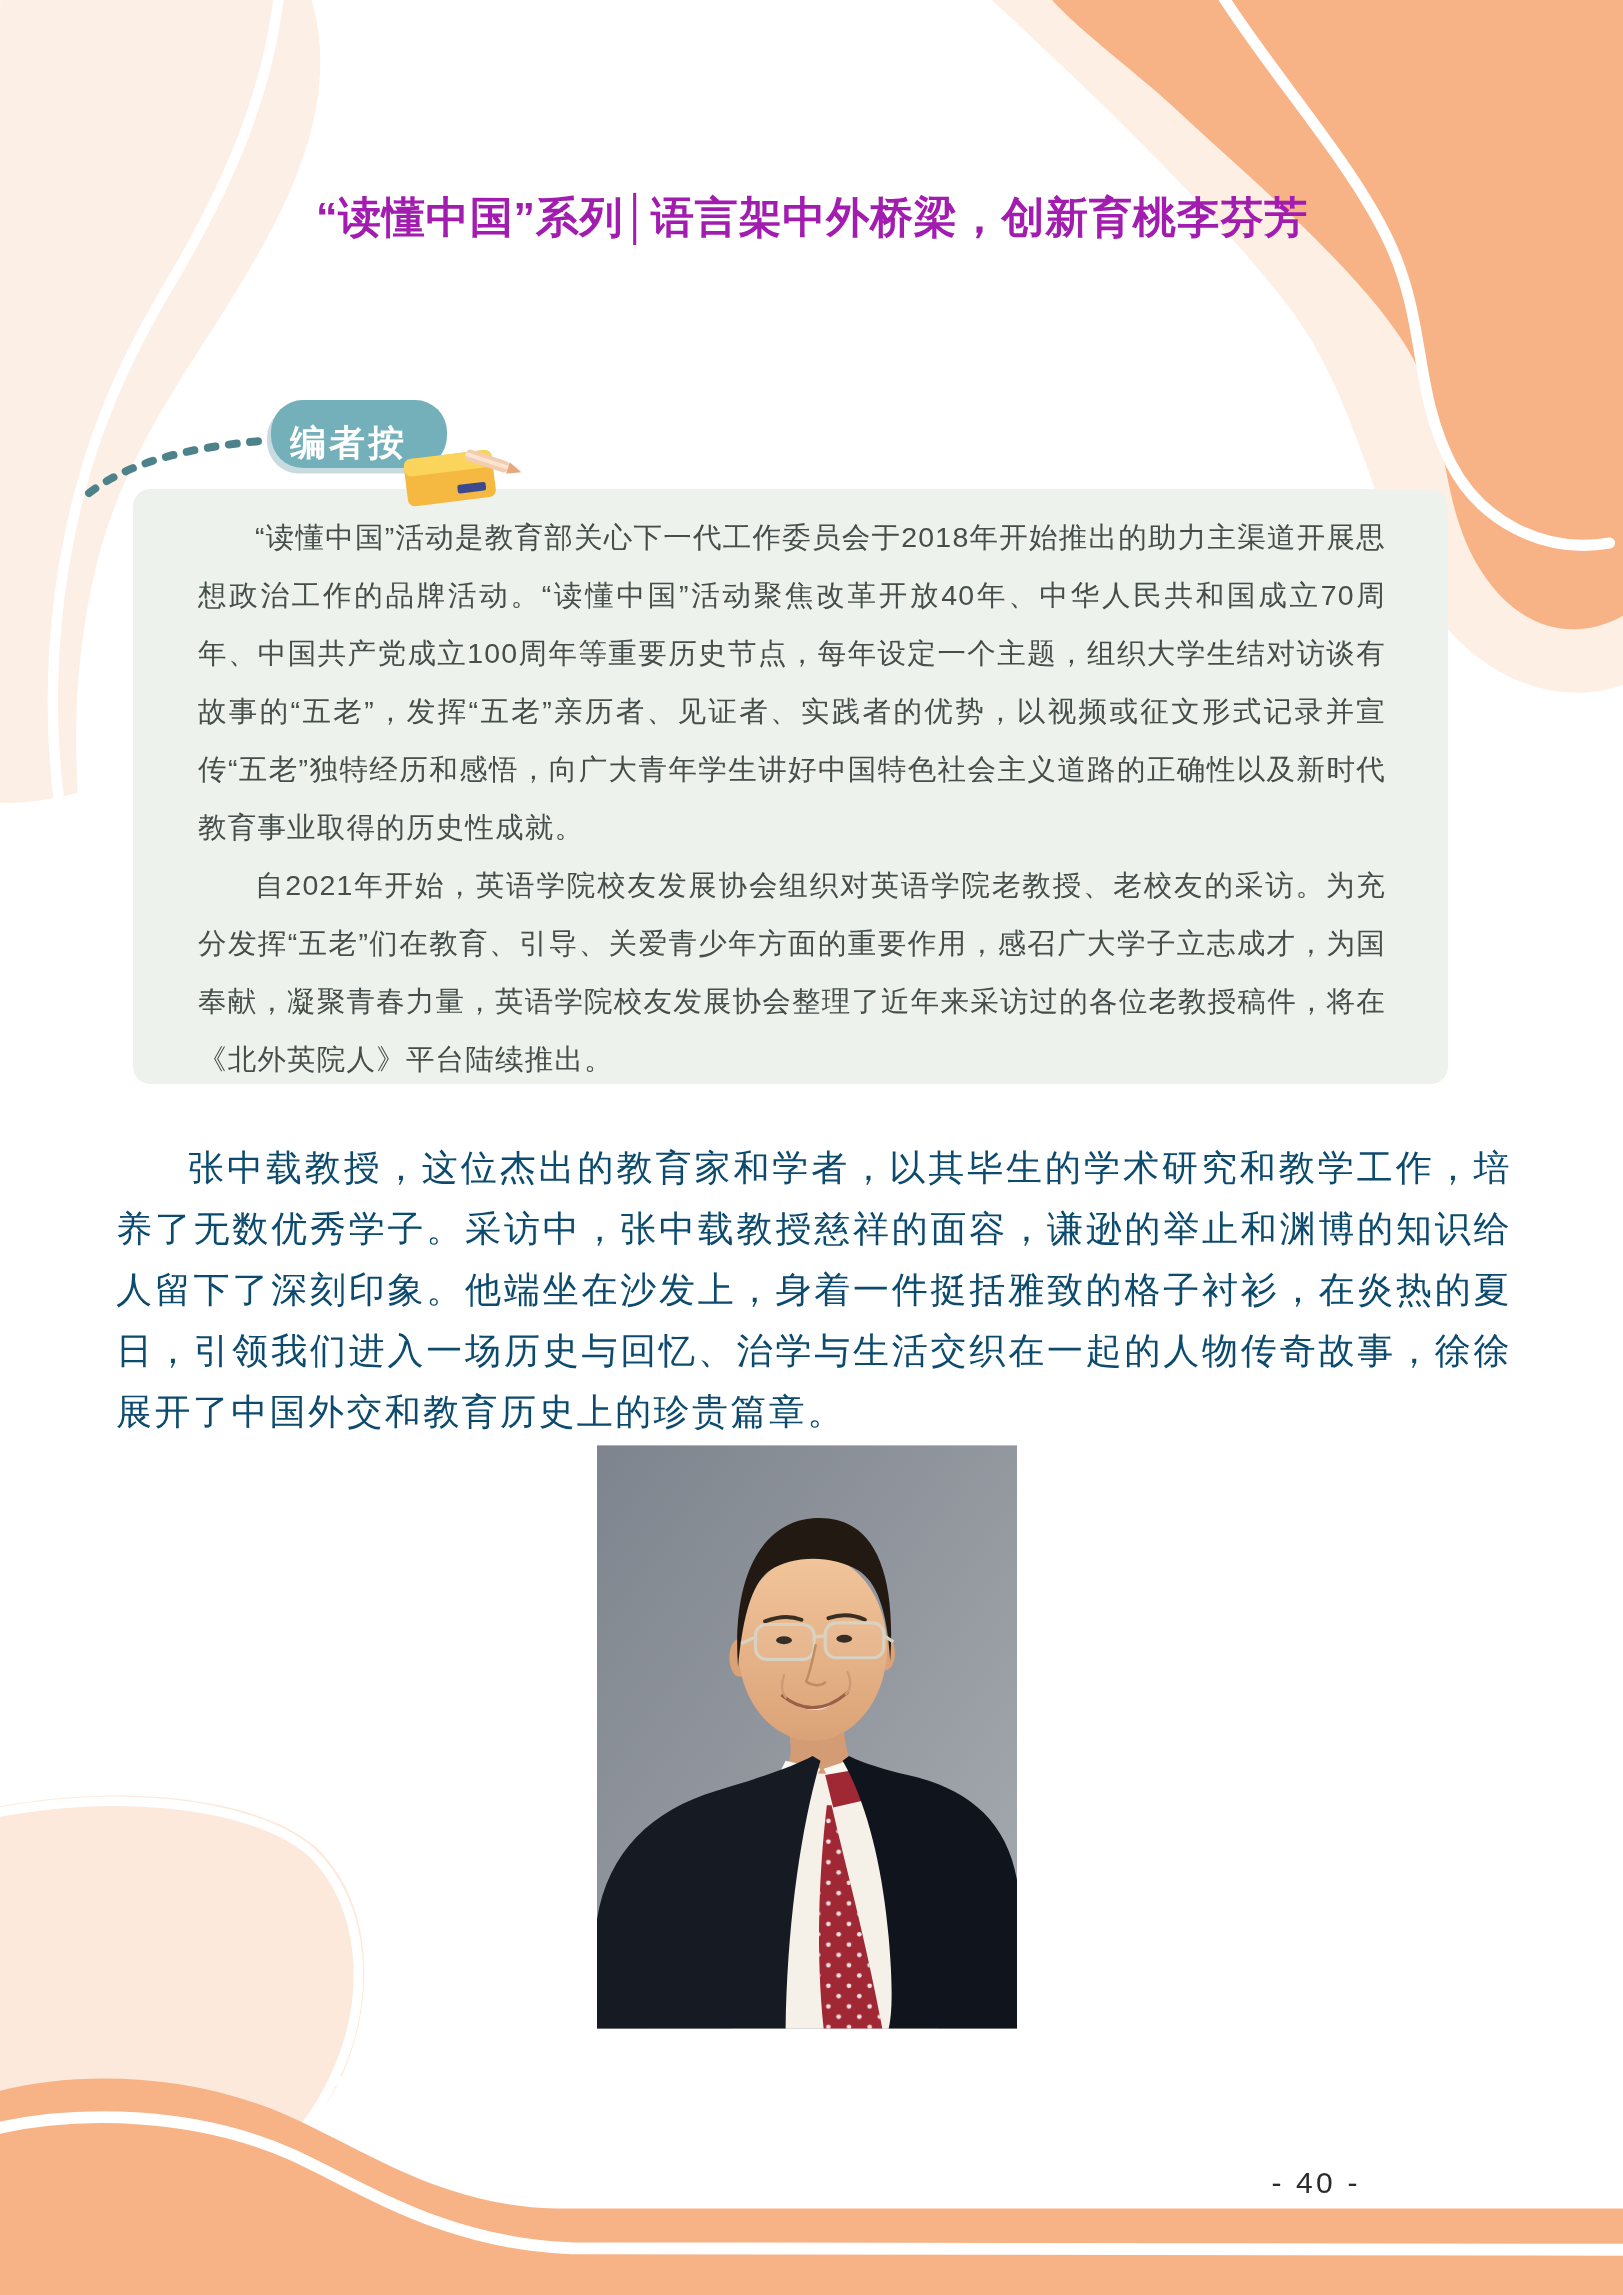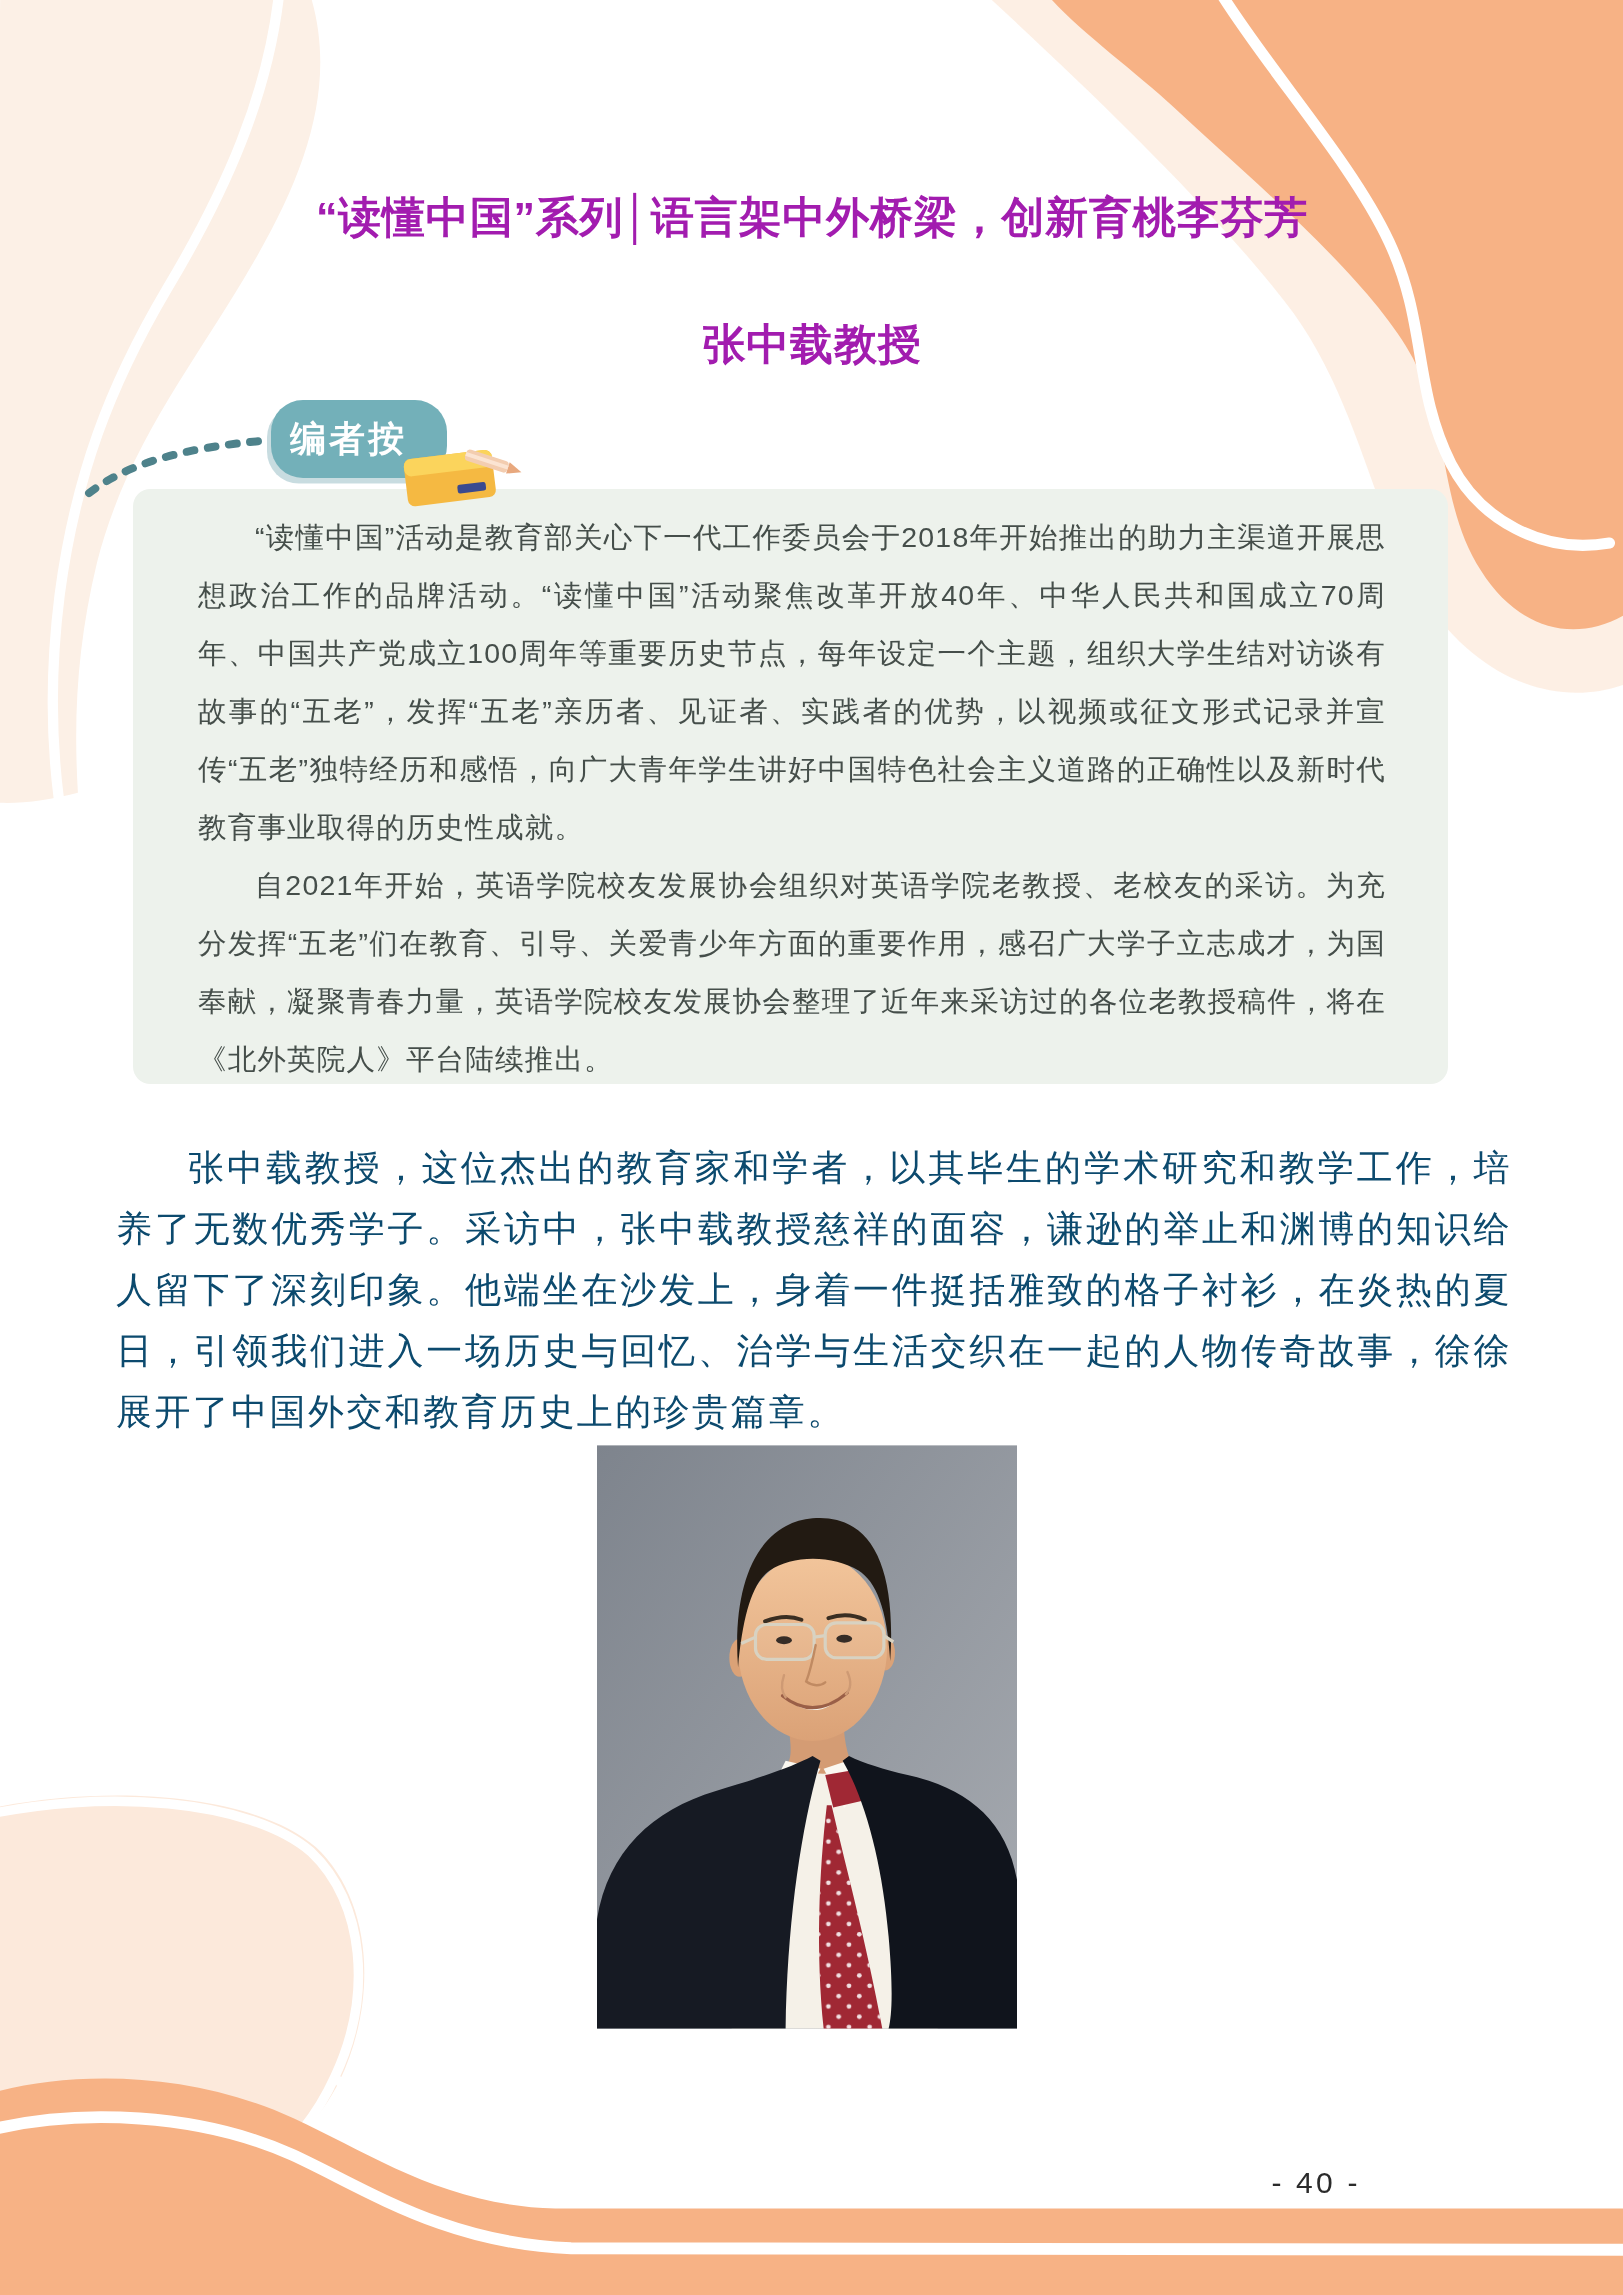--- a/index.html
+++ b/index.html
@@ -19,24 +19,24 @@
   .note-box{
     left:133px;top:489px;width:1315px;height:595px;
     background:#EDF2EC;border-radius:17.4px;box-sizing:border-box;
     padding:19px 62px 4px 65px;
   }
   .note-box p{
     margin:0;font-size:28.5px;line-height:58px;color:#454E4A;
     letter-spacing:1.2px;text-align:justify;text-indent:2em;
   }
   .badge{
-    left:271px;top:400px;width:176px;height:78px;
+    left:271px;top:400px;width:176px;height:68px;
     background:#73B0B9;border-radius:32px;
     box-shadow:-4px 5.6px 0 rgba(96,156,165,0.35);
-    display:flex;align-items:center;justify-content:center;
+    display:flex;align-items:flex-end;justify-content:center;
     z-index:2;
   }
   .badge span{
     color:#ffffff;font-size:36px;font-weight:700;letter-spacing:3.2px;
     padding-right:20.6px;
   }
   .note-icon{left:390px;top:428px;width:143px;height:87px;z-index:3;}
 
   .article{
     left:116px;top:1137px;width:1396px;
@@ -83,21 +83,20 @@
     <path d="M 428,2625 C 470,2700 540,2760 625,2800
           C 672,2822 700,2850 708,2892" fill="none" stroke="#ffffff" stroke-width="12" stroke-linecap="round"></path>
 
     <path d="M -10,2640 C 90,2612 240,2612 370,2672
           C 470,2718 560,2782 700,2786 L 2058,2786 L 2058,2905 L -10,2905 Z" fill="#F7B285"></path>
     <path d="M -10,2686 C 100,2660 250,2665 368,2718
           C 460,2760 560,2830 720,2836 L 2058,2838" fill="none" stroke="#ffffff" stroke-width="15"></path>
   </svg>
 
   <div class="content title">“读懂中国”系列│语言架中外桥梁，创新育桃李芬芳</div>
-  <div class="content title title2">张中载教授</div>
 
   <div class="content note-box">
     <p>“读懂中国”活动是教育部关心下一代工作委员会于2018年开始推出的助力主渠道开展思想政治工作的品牌活动。“读懂中国”活动聚焦改革开放40年、中华人民共和国成立70周年、中国共产党成立100周年等重要历史节点，每年设定一个主题，组织大学生结对访谈有故事的“五老”，发挥“五老”亲历者、见证者、实践者的优势，以视频或征文形式记录并宣传“五老”独特经历和感悟，向广大青年学生讲好中国特色社会主义道路的正确性以及新时代教育事业取得的历史性成就。</p>
     <p>自2021年开始，英语学院校友发展协会组织对英语学院老教授、老校友的采访。为充分发挥“五老”们在教育、引导、关爱青少年方面的重要作用，感召广大学子立志成才，为国奉献，凝聚青春力量，英语学院校友发展协会整理了近年来采访过的各位老教授稿件，将在《北外英院人》平台陆续推出。</p>
   </div>
 
   <div class="content badge">
     <span>编者按</span>
   </div>
 

